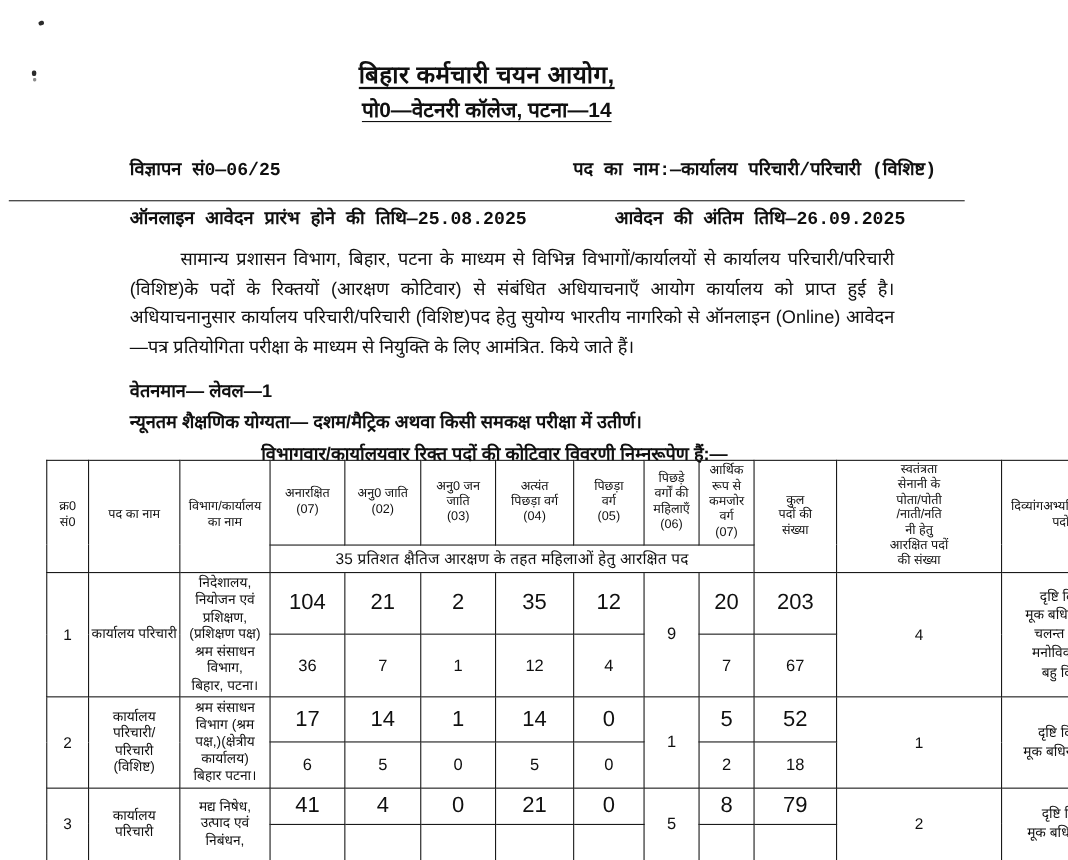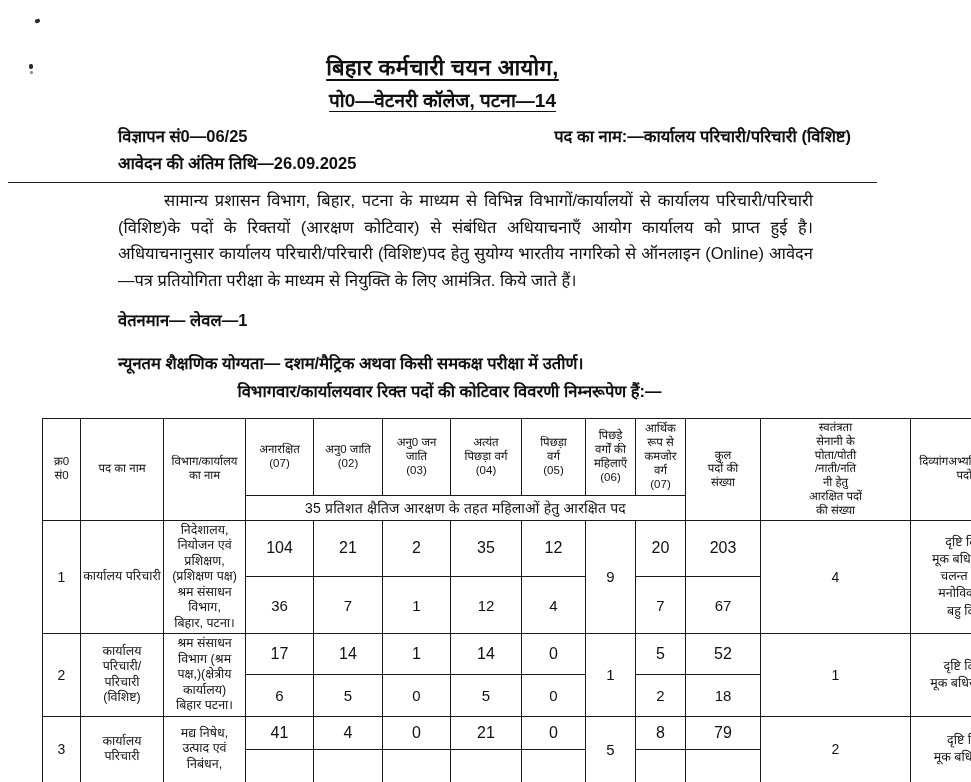--- a/index.html
+++ b/index.html
@@ -79,23 +79,24 @@
     margin: 10px 0 0 0;
     padding: 0 24px 0 118px;
     font-size: 16.5px;
     line-height: 1.55;
     font-weight: 600;
   }
   .meta-row {
     display: flex;
     justify-content: space-between;
     align-items: flex-end;
+    font-family: Liberation Mono, monospace;
   }
   .meta-row .left { white-space: nowrap; }
-  .meta-row .right { white-space: nowrap; }
+  .meta-row .right { white-space: nowrap; margin-top: 18px; }
   .meta-row.r1 .right { margin-right: 10px; }
   .meta-row.r2 { margin-top: 2px; }
   .meta-row.r2 .right { margin-right: 38px; }
 
   
   .para {
     margin: 10px 72px 14px 118px;
     font-size: 16.5px;
     line-height: 1.62;
     text-align: justify;
@@ -104,21 +105,21 @@
   }
   .para .indent { display: inline-block; width: 46px; }
 
   .salary, .qualification {
     margin-left: 118px;
     font-size: 16.5px;
     font-weight: 600;
     line-height: 1.5;
   }
   .salary { margin-top: 4px; }
-  .qualification { margin-top: 18px; }
+  .qualification { margin-top: 3px; }
 
   .table-caption {
     margin-top: 4px;
     margin-left: 118px;
     padding-right: 104px;
     text-align: center;
     font-size: 16.5px;
     font-weight: 600;
   }
 
@@ -164,21 +165,21 @@
     letter-spacing: .2px;
   }
 
   td.sno { font-size: 14px; }
   td.post, td.dept {
     font-size: 12.5px;
     line-height: 1.24;
     padding: 2px 3px;
   }
   td.num-bold {
-    font-size: 16px;
+    font-size: 20px;
     font-weight: bold;
     height: 28px;
   }
   td.num-plain {
     font-size: 15px;
     font-weight: normal;
     height: 28px;
   }
   td.mid-span { font-size: 15px; font-weight: bold; }
   td.divyang {
@@ -204,20 +205,21 @@
 
 
   <div class="rule"></div>
 
   <div class="meta">
     <div class="meta-row r1">
       <span class="left">विज्ञापन सं0—06/25</span>
       <span class="right">पद का नाम:—कार्यालय परिचारी/परिचारी (विशिष्ट)</span>
     </div>
     <div class="meta-row r2">
+      <span class="left">ऑनलाइन आवेदन प्रारंभ होने की तिथि—25.08.2025</span>
       <span class="right">आवेदन की अंतिम तिथि—26.09.2025</span>
     </div>
   </div>
 
   <div class="para"><span class="indent"></span><span>सामान्य प्रशासन विभाग, बिहार, पटना के माध्यम से विभिन्न विभागों/कार्यालयों से कार्यालय परिचारी/परिचारी (विशिष्ट)के पदों के रिक्तयों (आरक्षण कोटिवार) से संबंधित अधियाचनाएँ आयोग कार्यालय को प्राप्त हुई है। अधियाचनानुसार कार्यालय परिचारी/परिचारी (विशिष्ट)पद हेतु सुयोग्य भारतीय नागरिको से ऑनलाइन (Online) आवेदन—पत्र प्रतियोगिता परीक्षा के माध्यम से नियुक्ति के लिए आमंत्रित. किये जाते हैं।</span></div>
 
   <div class="salary">वेतनमान— लेवल—1</div>
   <div class="qualification">न्यूनतम शैक्षणिक योग्यता— दशम/मैट्रिक अथवा किसी समकक्ष परीक्षा में उतीर्ण।</div>
   <div class="table-caption">विभागवार/कार्यालयवार रिक्त पदों की कोटिवार विवरणी निम्नरूपेण हैं:—</div>
 

